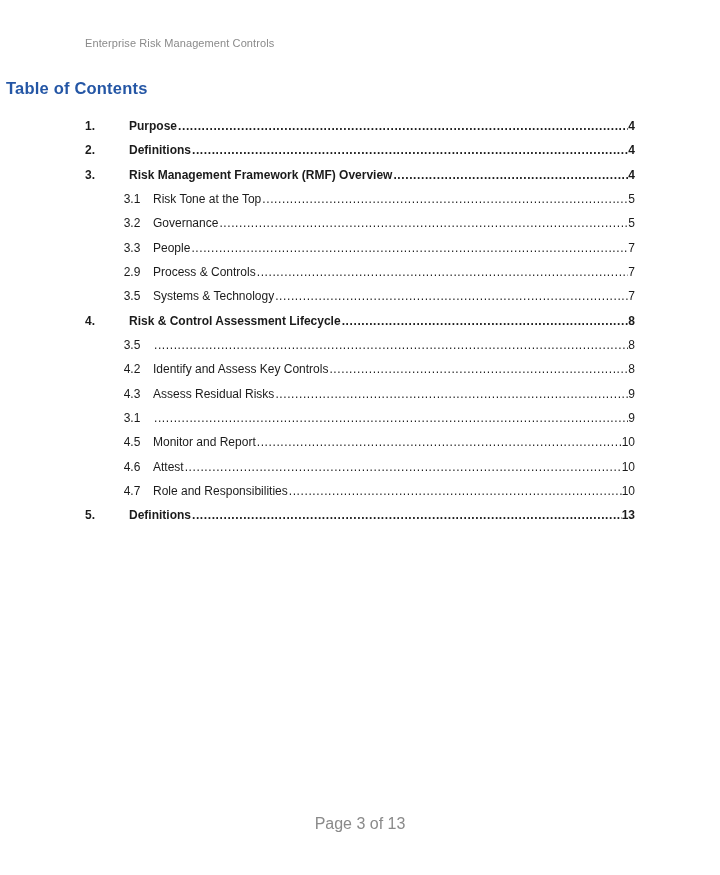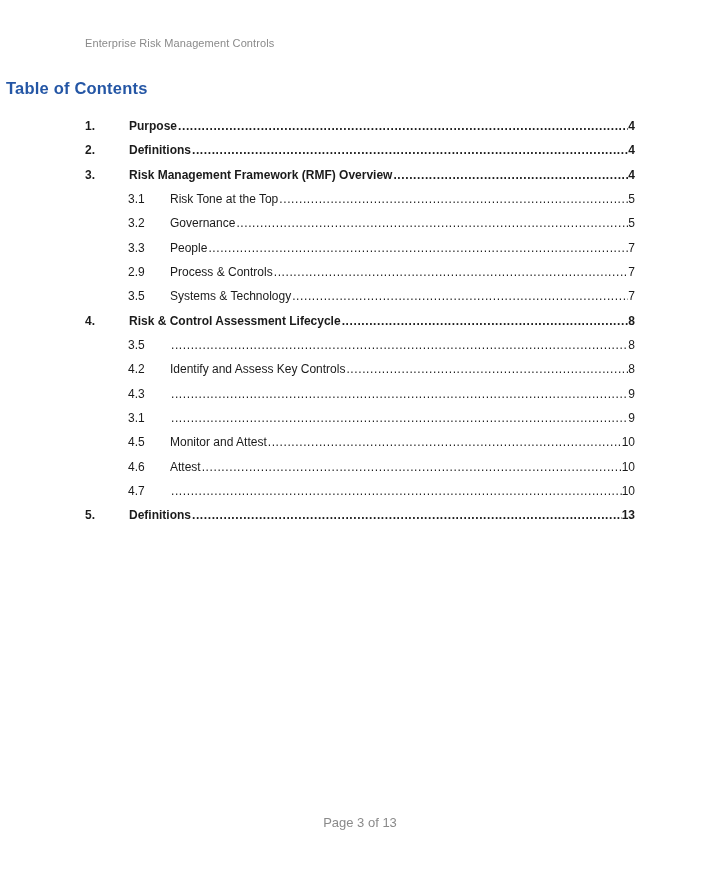--- a/index.html
+++ b/index.html
@@ -39,41 +39,41 @@
   }
   .toc-row {
     display: flex;
     height: 24.33px;
     line-height: 24.33px;
     font-size: 12px;
     cursor: pointer;
   }
   .toc-row.l1 { font-weight: bold; }
   .toc-num { flex: none; width: 44px; }
-  .toc-row.l2 .toc-num { margin-left: 43px; width: 42px; }
+  .toc-row.l2 .toc-num { margin-left: 26px; width: 42px; text-align: center; }
   .toc-text { flex: none; white-space: nowrap; }
   .toc-leader {
     flex: 1 1 auto;
     overflow: hidden;
     white-space: nowrap;
     min-width: 6px;
     padding-left: 1px;
   }
   .toc-leader::after {
     content: "...............................................................................................................................................................................................................................";
     letter-spacing: 0.6px;
   }
   .toc-page { flex: none; text-align: right; }
   .doc-footer {
     position: absolute;
     top: 815px;
     left: 0;
     width: 100%;
     text-align: center;
-    font-size: 13px;
+    font-size: 16px;
     color: #8a8a8a;
   }
 </style>
 </head>
 <body>
 
 <div class="page">
 
   <div class="doc-header">Enterprise Risk Management Controls</div>
 
@@ -140,42 +140,44 @@
     <span class="toc-page">8</span>
   </div>
       <div class="toc-row l2">
     <span class="toc-num">4.2</span>
     <span class="toc-text">Identify and Assess Key Controls</span>
     <span class="toc-leader"></span>
     <span class="toc-page">8</span>
   </div>
       <div class="toc-row l2">
     <span class="toc-num">4.3</span>
+    <span class="toc-text">Assess Residual Risks</span>
     <span class="toc-leader"></span>
     <span class="toc-page">9</span>
   </div>
       <div class="toc-row l2">
     <span class="toc-num">3.1</span>
     <span class="toc-leader"></span>
     <span class="toc-page">9</span>
   </div>
       <div class="toc-row l2">
     <span class="toc-num">4.5</span>
-    <span class="toc-text">Monitor and Attest</span>
+    <span class="toc-text">Monitor and Report</span>
     <span class="toc-leader"></span>
     <span class="toc-page">10</span>
   </div>
       <div class="toc-row l2">
     <span class="toc-num">4.6</span>
     <span class="toc-text">Attest</span>
     <span class="toc-leader"></span>
     <span class="toc-page">10</span>
   </div>
       <div class="toc-row l2">
     <span class="toc-num">4.7</span>
+    <span class="toc-text">Role and Responsibilities</span>
     <span class="toc-leader"></span>
     <span class="toc-page">10</span>
   </div>
       <div class="toc-row l1">
     <span class="toc-num">5.</span>
     <span class="toc-text">Definitions</span>
     <span class="toc-leader"></span>
     <span class="toc-page">13</span>
   </div>
     </div>

